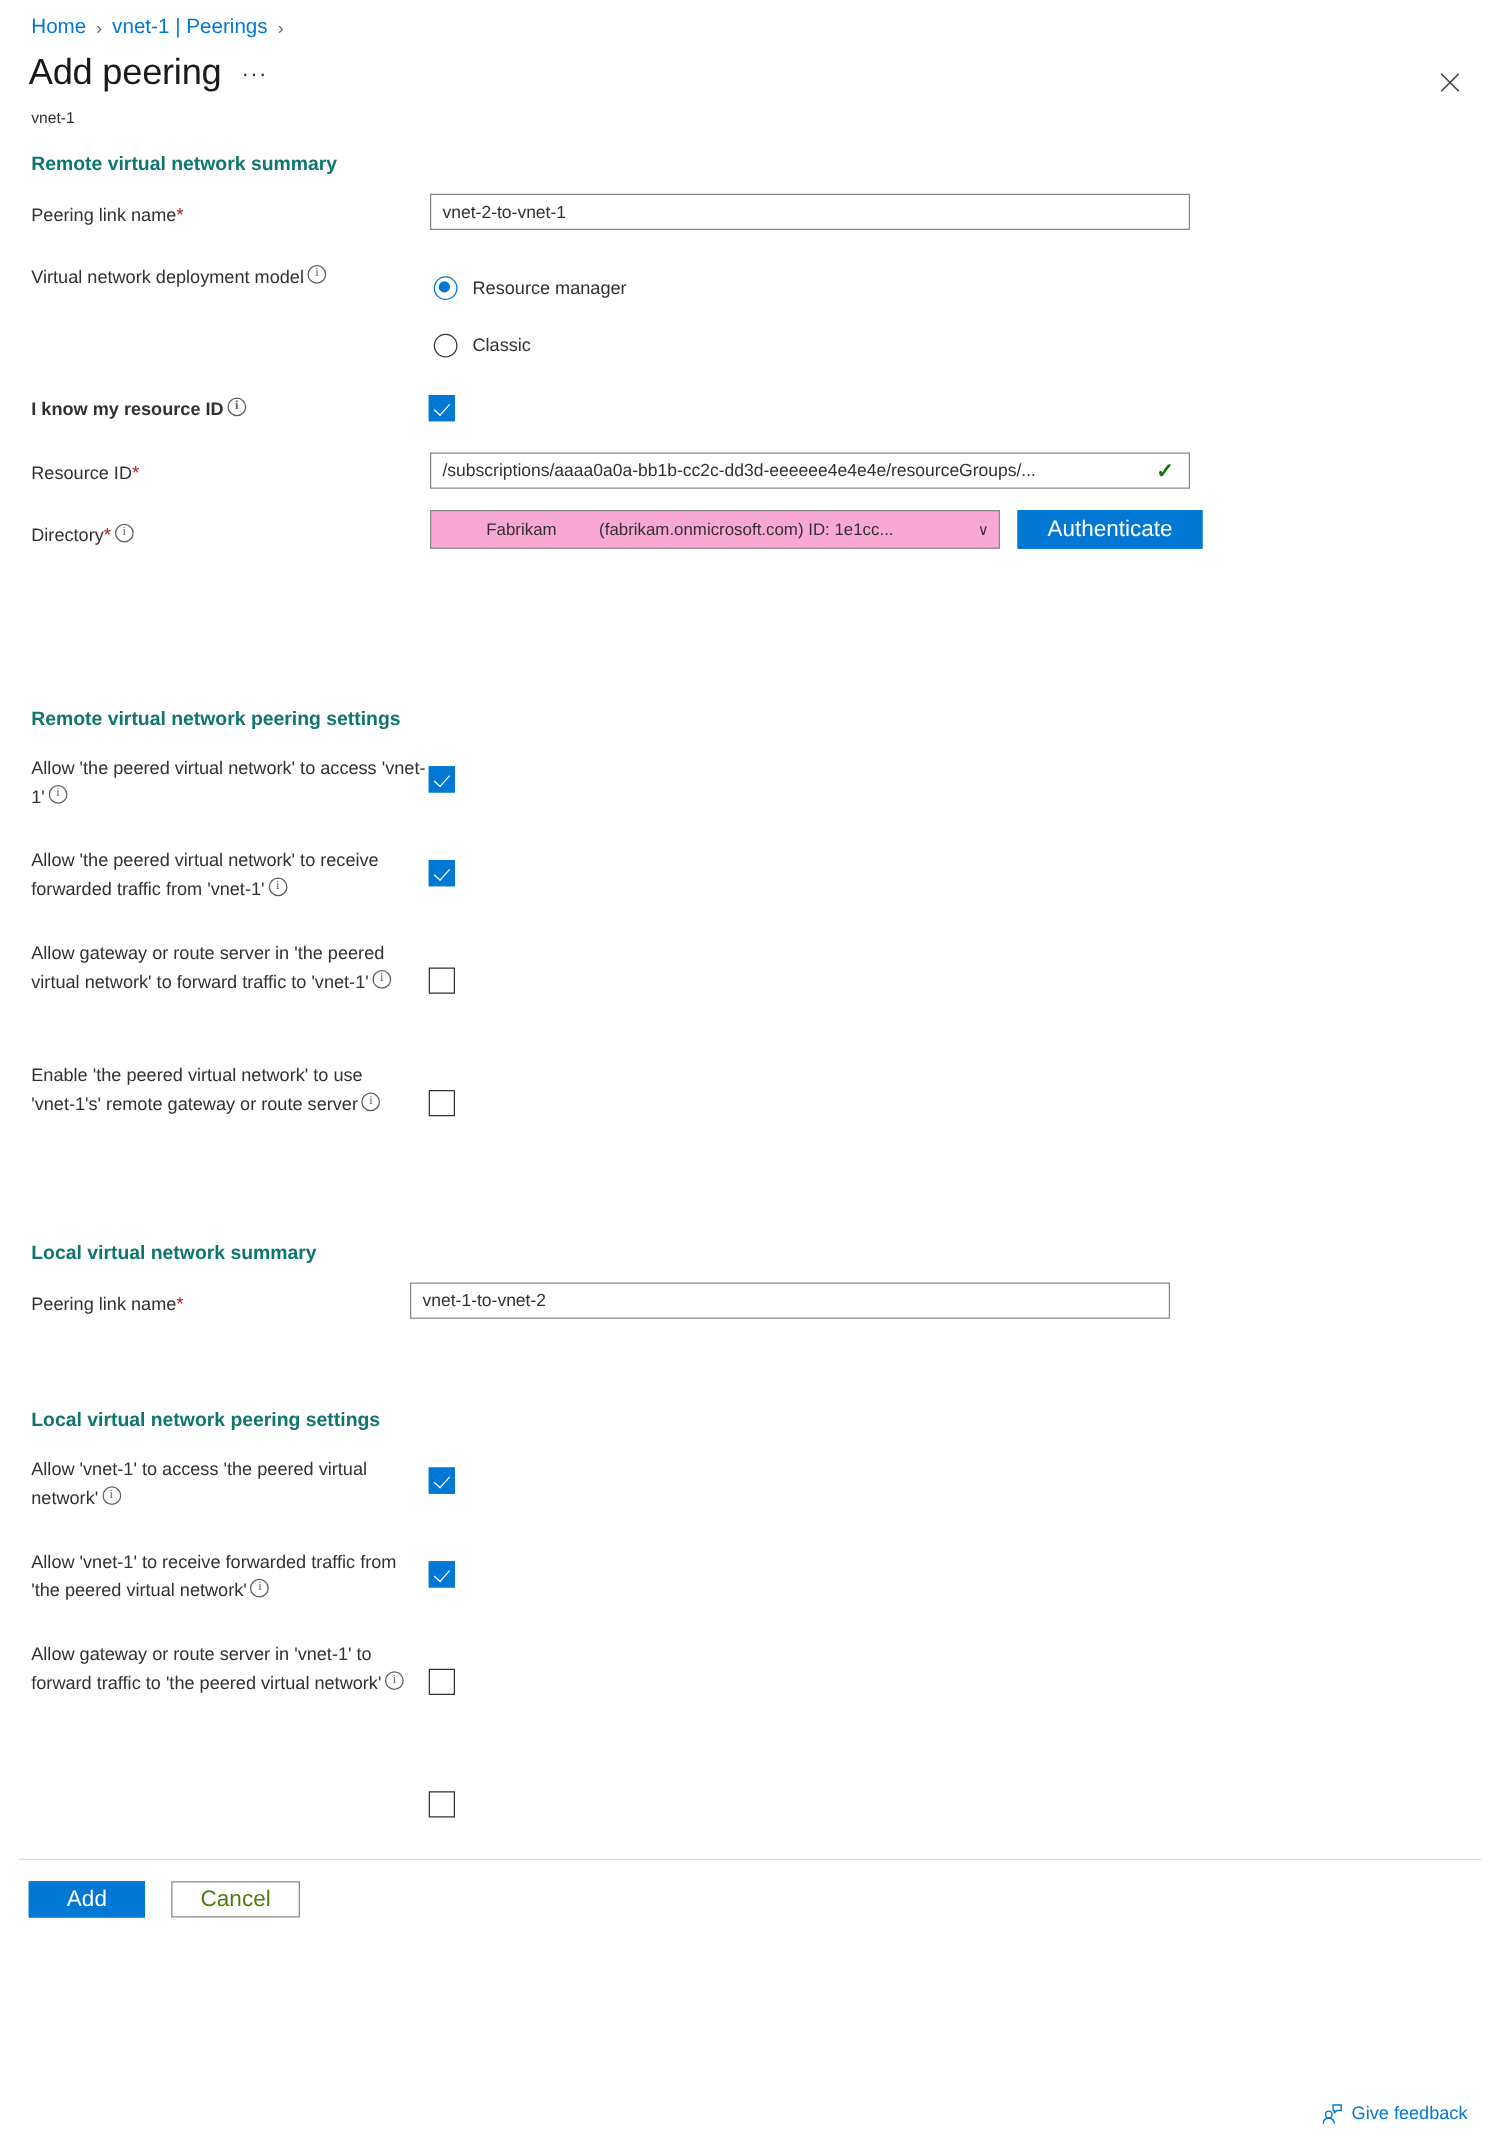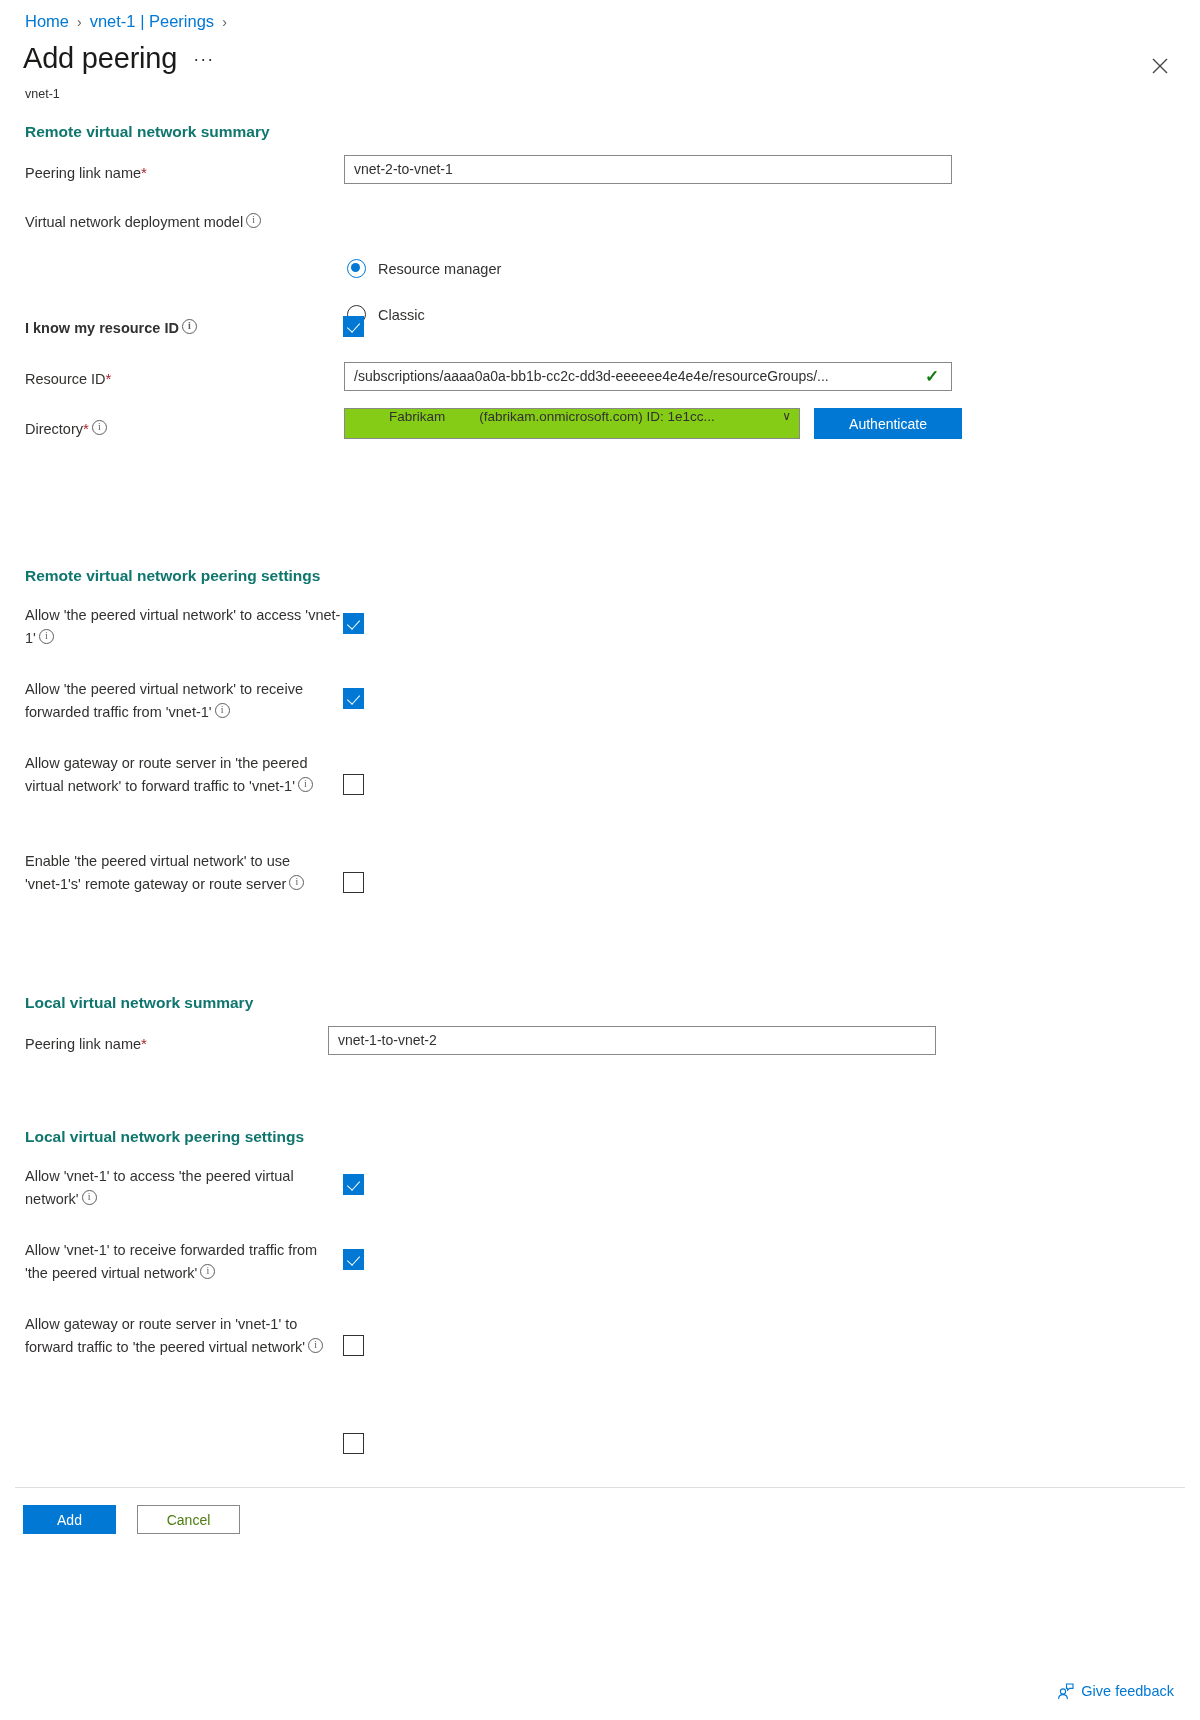--- a/index.html
+++ b/index.html
@@ -149,21 +149,20 @@
     font-weight: 600;
   }
 
   
   .radio-row {
     position: absolute;
     display: flex;
     align-items: center;
     gap: 12px;
     cursor: pointer;
-    margin-top: 38px;
   }
   .radio {
     width: 19px;
     height: 19px;
     border-radius: 50%;
     border: 1.6px solid #323130;
     box-sizing: border-box;
     position: relative;
     background: #fff;
     flex: none;
@@ -211,22 +210,23 @@
     border-width: 0 1.8px 1.8px 0;
     transform: rotate(42deg);
   }
 
   
   .dropdown {
     position: absolute;
     box-sizing: border-box;
     height: 31px;
     border: 1px solid #8a8886;
-    background: #84cc16;
-    display: flex;
+    background: #f9a8d4;
+    display: flex;
+    align-items: center;
     padding: 0 8px 0 0;
     cursor: pointer;
     overflow: hidden;
   }
   .dd-name {
     font-size: 13.5px;
     color: #323130;
     padding-left: 44px;
     white-space: nowrap;
   }
@@ -243,21 +243,21 @@
     color: #323130;
     flex: none;
     padding-left: 4px;
   }
 
   
   .btn {
     position: absolute;
     box-sizing: border-box;
     font-family: "Liberation Sans", sans-serif;
-    font-size: 14px;
+    font-size: 18px;
     cursor: pointer;
     display: flex;
     align-items: center;
     justify-content: center;
   }
   .btn-primary {
     background: #0078d4;
     color: #fff;
     border: 1px solid #0078d4;
   }

